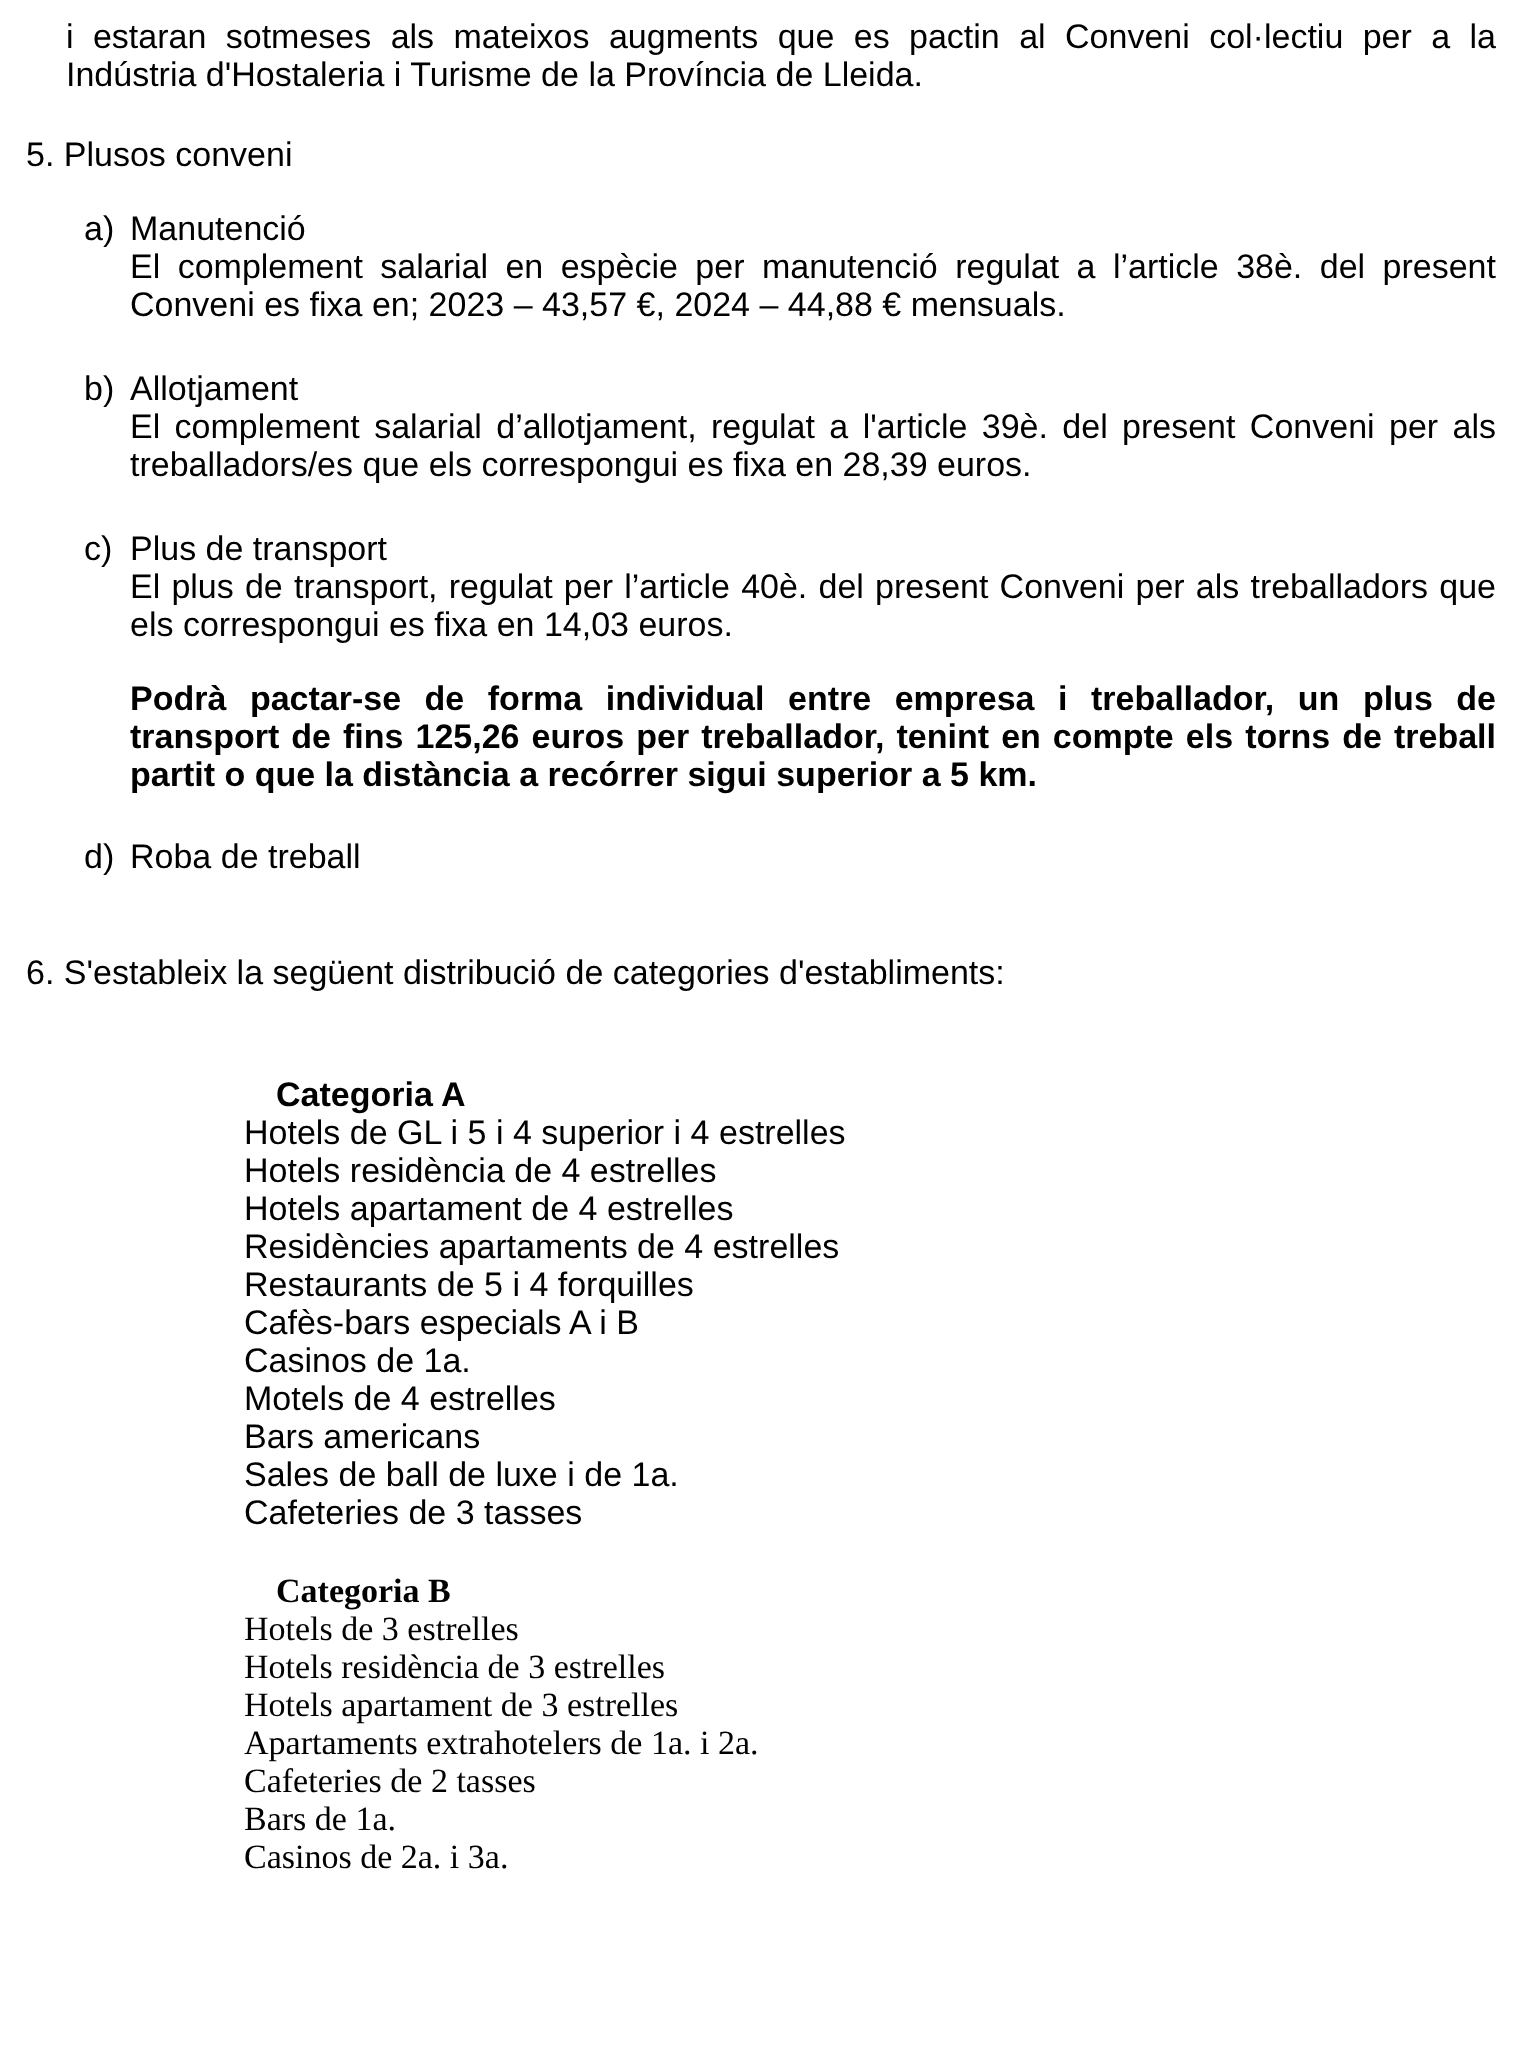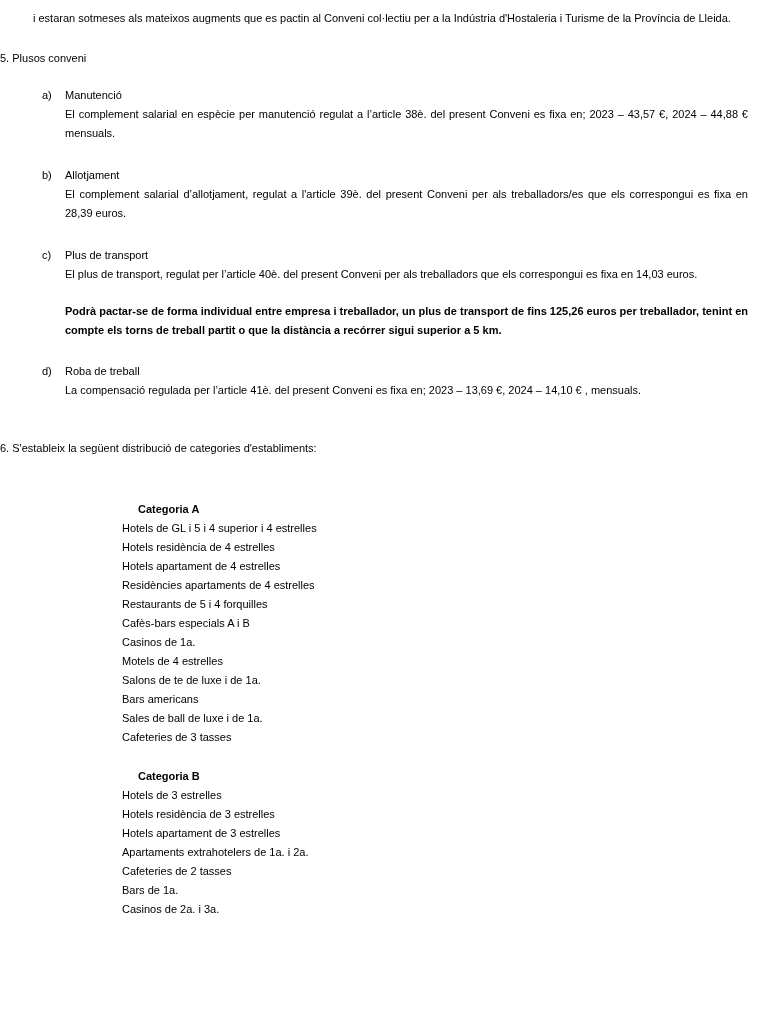--- a/index.html
+++ b/index.html
@@ -4,52 +4,53 @@
 <style>
   html, body { margin: 0; padding: 0; background: #ffffff; }
   .page {
     position: relative;
     width: 760px;
     height: 1025px;
     box-sizing: border-box;
     background: #ffffff;
     color: #000000;
     font-family: "Liberation Sans", "DejaVu Sans", sans-serif;
-    font-size: 11px;
+    font-size: 17px;
     line-height: 19px;
     padding-top: 9px;
     overflow: hidden;
   }
   p { margin: 0; }
   .intro {
     margin: 0 12px 0 33px;
     text-align: justify;
   }
   .sec-heading {
+    margin-left: 13px;
   }
   .h5 { margin-top: 21px; }
   .h6 { margin-top: 39px; }
   .plus-item {
     margin-left: 42px;
     margin-right: 12px;
   }
   .mt18 { margin-top: 18px; }
   .mt22 { margin-top: 22px; }
   .mt23 { margin-top: 23px; }
   .letter {
     display: inline-block;
     width: 23px;
   }
   .plus-body {
     margin-left: 23px;
     text-align: justify;
   }
   .plus-body.second { margin-top: 18px; font-weight: bold; }
   .categories { margin-left: 122px; margin-top: 42px; }
-  .category.second { margin-top: 20px; }
+  .category.second { margin-top: 20px; font-family: Liberation Serif, serif; }
   .cat-title { font-weight: bold; margin-left: 16px; }
 </style>
 </head>
 <body>
 
 <div class="page">
 
   <p class="intro">i estaran sotmeses als mateixos augments que es pactin al Conveni col·lectiu per a la Indústria d'Hostaleria i Turisme de la Província de Lleida.</p>
 
   <div>
@@ -74,40 +75,38 @@
         <span class="letter">c)</span><span>Plus de transport</span>
       </div>
       <p class="plus-body">El plus de transport, regulat per l’article 40è. del present Conveni per als treballadors que els correspongui es fixa en 14,03 euros.</p>
       <p class="plus-body second">Podrà pactar-se de forma individual entre empresa i treballador, un plus de transport de fins 125,26 euros per treballador, tenint en compte els torns de treball partit o que la distància a recórrer sigui superior a 5 km.</p>
     </div>
 
     <div class="plus-item mt22">
       <div>
         <span class="letter">d)</span><span>Roba de treball</span>
       </div>
-      <p class="plus-body">La compensació regulada per l’article 41è. del present Conveni es fixa en; 2023 – 13,69 €, 2024 – 14,10 € , mensuals.</p>
     </div>
   </div>
 
   <div>
     <p class="sec-heading h6">6. S'estableix la següent distribució de categories d'establiments:</p>
 
     <div class="categories">
 
       <div class="category">
         <p class="cat-title">Categoria A</p>
         <p class="cat-item">Hotels de GL i 5 i 4 superior i 4 estrelles</p>
         <p class="cat-item">Hotels residència de 4 estrelles</p>
         <p class="cat-item">Hotels apartament de 4 estrelles</p>
         <p class="cat-item">Residències apartaments de 4 estrelles</p>
         <p class="cat-item">Restaurants de 5 i 4 forquilles</p>
         <p class="cat-item">Cafès-bars especials A i B</p>
         <p class="cat-item">Casinos de 1a.</p>
         <p class="cat-item">Motels de 4 estrelles</p>
-        <p class="cat-item">Salons de te de luxe i de 1a.</p>
         <p class="cat-item">Bars americans</p>
         <p class="cat-item">Sales de ball de luxe i de 1a.</p>
         <p class="cat-item">Cafeteries de 3 tasses</p>
       </div>
 
       <div class="category second">
         <p class="cat-title">Categoria B</p>
         <p class="cat-item">Hotels de 3 estrelles</p>
         <p class="cat-item">Hotels residència de 3 estrelles</p>
         <p class="cat-item">Hotels apartament de 3 estrelles</p>

